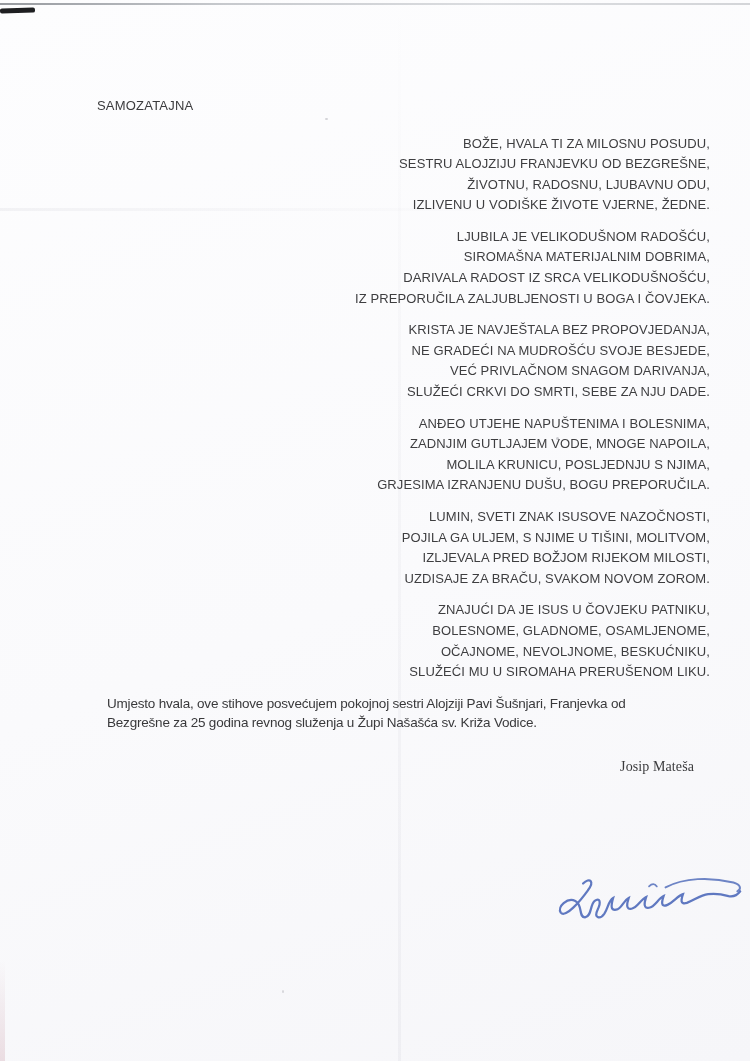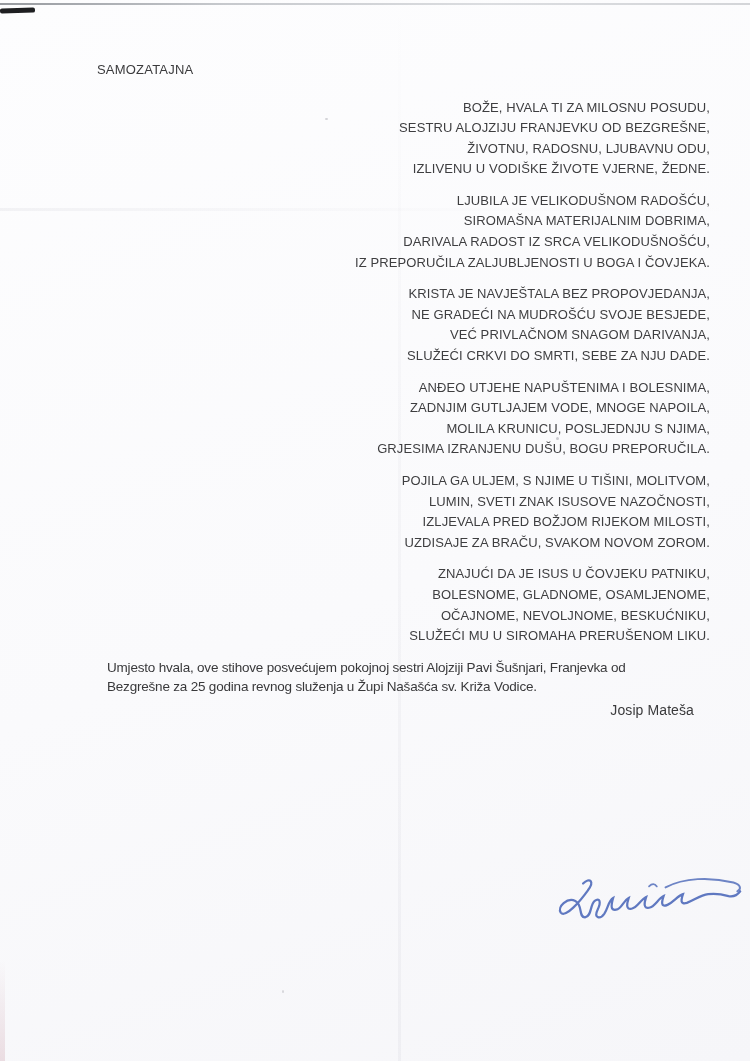--- a/index.html
+++ b/index.html
@@ -50,21 +50,21 @@
     background: linear-gradient(180deg, rgba(210,170,180,0.0), rgba(210,170,180,0.35));
   }
   .speck { position: absolute; border-radius: 50%; background: #b6b6bc; }
   .speck-1 { left: 325px; top: 118px; width: 3px; height: 2px; opacity: .6; }
   .speck-2 { left: 556px; top: 437px; width: 3px; height: 3px; opacity: .7; }
   .speck-3 { left: 282px; top: 990px; width: 2px; height: 3px; opacity: .5; }
 
   
   .content {
     position: relative;
-    padding: 60px 40px 0 97px;
+    padding: 96px 40px 0 97px;
     color: #3e3e40;
   }
   .poem-title {
     font-size: 13px;
     letter-spacing: .2px;
     line-height: 20.5px;
     margin-bottom: 17px;
     color: #3b3b3d;
   }
   .stanza { margin-bottom: 11px; }
@@ -82,23 +82,24 @@
     margin-left: 10px;
   }
   .ded-line {
     font-size: 13.5px;
     letter-spacing: -.2px;
     line-height: 19.5px;
     color: #39393b;
     white-space: nowrap;
   }
   .signature-block {
-    margin-top: 4px;
+    margin-top: 24px;
     text-align: right;
     padding-right: 16px;
+    font-family: Liberation Serif, serif;
   }
   .signature-name {
     font-size: 14px;
     color: #3a3a3c;
     letter-spacing: .1px;
   }
   .signature-ink {
     position: absolute;
     left: 553px;
     top: 874px;
@@ -143,22 +144,22 @@
         <div class="line">VEĆ PRIVLAČNOM SNAGOM DARIVANJA,</div>
         <div class="line">SLUŽEĆI CRKVI DO SMRTI, SEBE ZA NJU DADE.</div>
       </div>
       <div class="stanza">
         <div class="line">ANĐEO UTJEHE NAPUŠTENIMA I BOLESNIMA,</div>
         <div class="line">ZADNJIM GUTLJAJEM VODE, MNOGE NAPOILA,</div>
         <div class="line">MOLILA KRUNICU, POSLJEDNJU S NJIMA,</div>
         <div class="line">GRJESIMA IZRANJENU DUŠU, BOGU PREPORUČILA.</div>
       </div>
       <div class="stanza">
+        <div class="line">LUMIN, SVETI ZNAK ISUSOVE NAZOČNOSTI,</div>
         <div class="line">POJILA GA ULJEM, S NJIME U TIŠINI, MOLITVOM,</div>
-        <div class="line">LUMIN, SVETI ZNAK ISUSOVE NAZOČNOSTI,</div>
         <div class="line">IZLJEVALA PRED BOŽJOM RIJEKOM MILOSTI,</div>
         <div class="line">UZDISAJE ZA BRAČU, SVAKOM NOVOM ZOROM.</div>
       </div>
       <div class="stanza">
         <div class="line">ZNAJUĆI DA JE ISUS U ČOVJEKU PATNIKU,</div>
         <div class="line">BOLESNOME, GLADNOME, OSAMLJENOME,</div>
         <div class="line">OČAJNOME, NEVOLJNOME, BESKUĆNIKU,</div>
         <div class="line">SLUŽEĆI MU U SIROMAHA PRERUŠENOM LIKU.</div>
       </div>
     </div>

